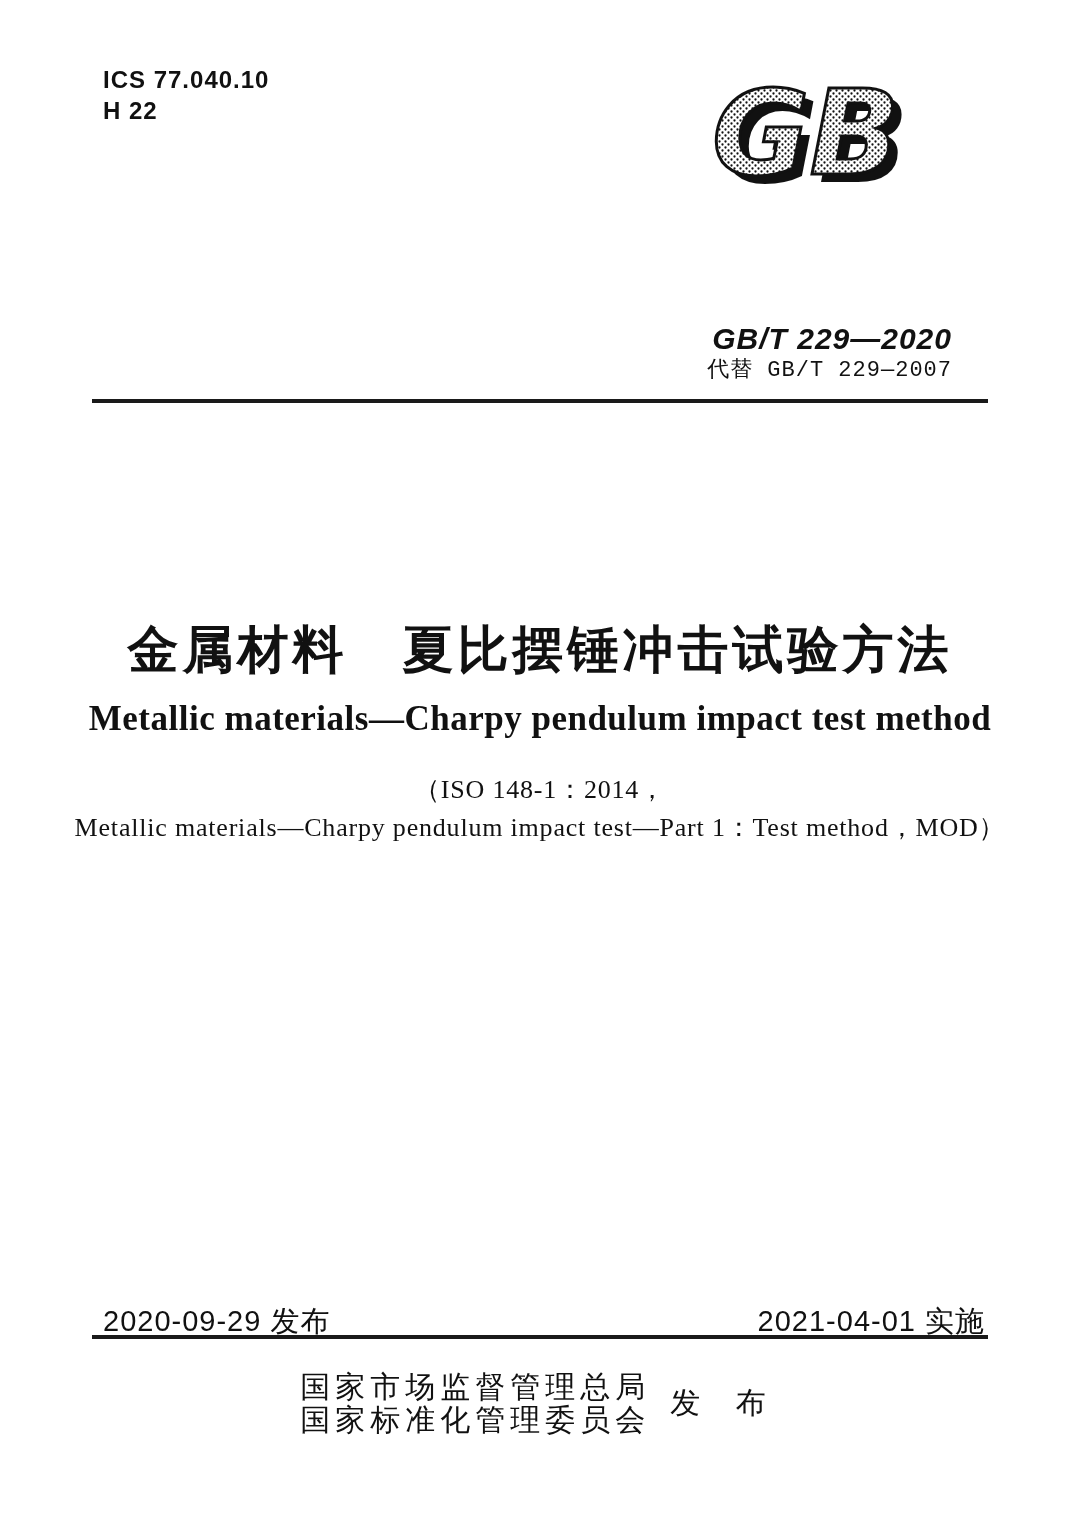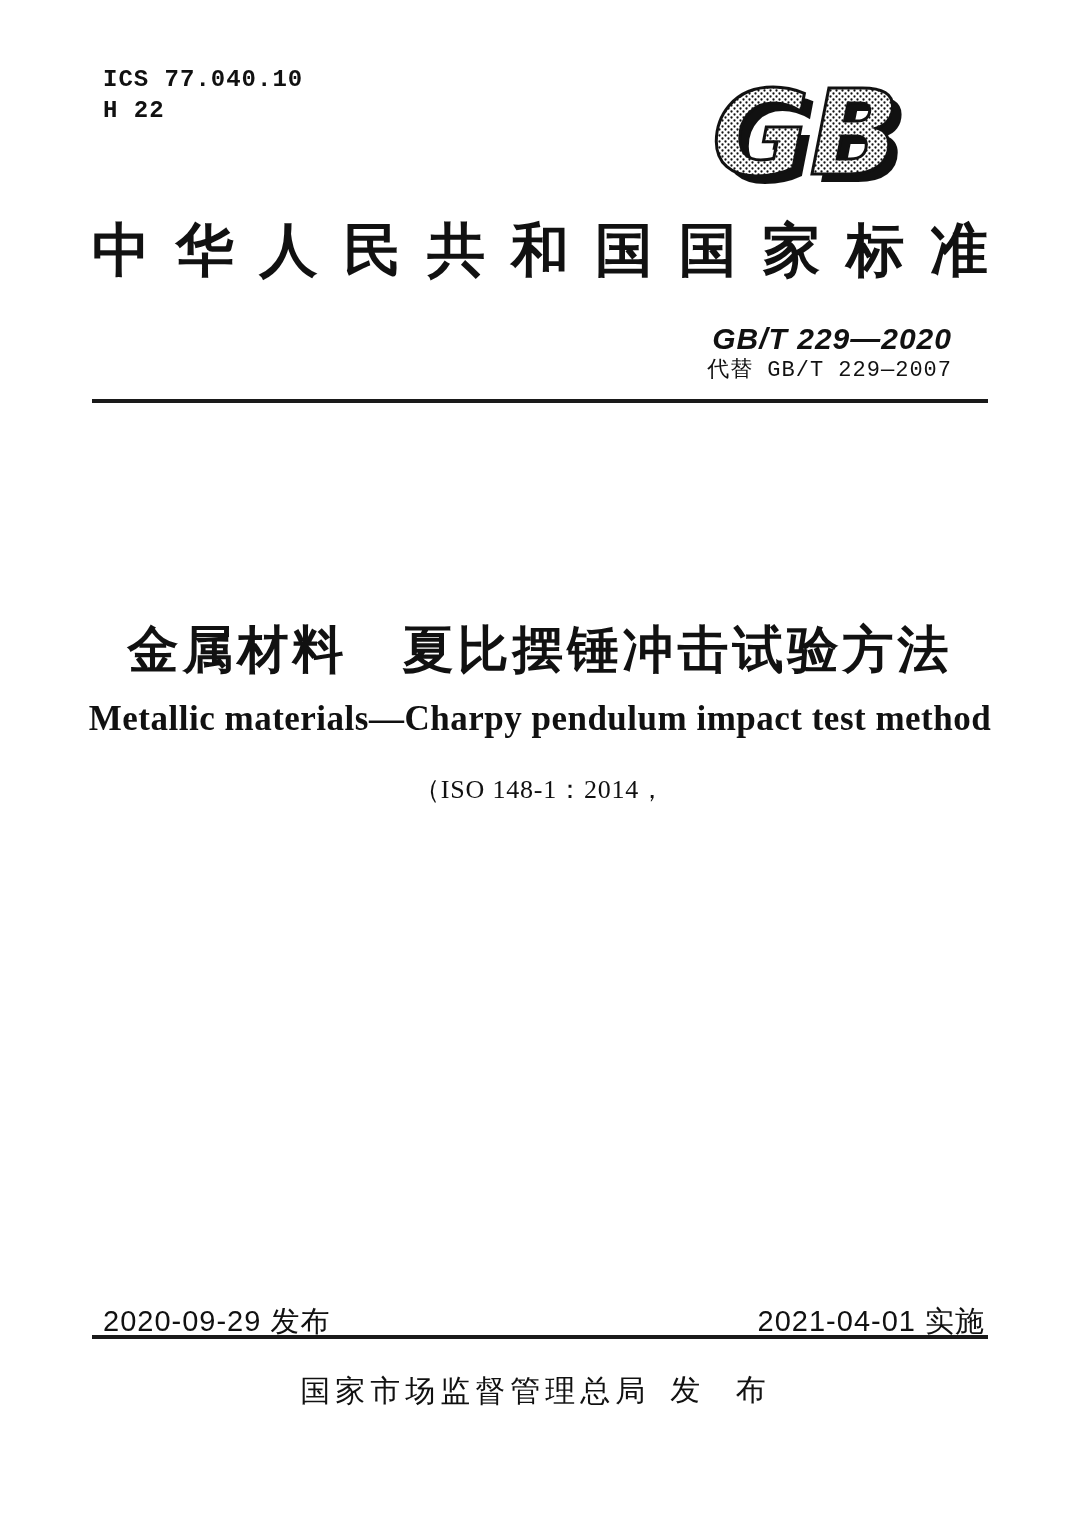--- a/index.html
+++ b/index.html
@@ -15,21 +15,21 @@
     height: 1527px;
     margin: 0 auto;
     background: #ffffff;
     overflow: hidden;
   }
   
   .ics-block {
     position: absolute;
     left: 103px;
     top: 64px;
-    font-family: Liberation Mono, monospace;
+    font-family: Liberation Sans, sans-serif;
     font-weight: bold;
     font-size: 24px;
     line-height: 31px;
     letter-spacing: 1px;
   }
   
   .gb-logo {
     position: absolute;
     left: 706px;
     top: 74px;
@@ -176,41 +176,42 @@
           <rect width="6" height="6" fill="#ffffff"></rect>
           <circle cx="1.5" cy="1.5" r="1.15" fill="#111111"></circle>
           <circle cx="4.5" cy="4.5" r="1.15" fill="#111111"></circle>
         </pattern>
       </defs>
       <text x="104" y="104" text-anchor="middle" font-family="'DejaVu Sans', sans-serif" font-size="118" font-weight="bold" font-style="italic" fill="#111111" textLength="188" lengthAdjust="spacingAndGlyphs" transform="translate(5,4)">GB</text>
       <text x="100" y="100" text-anchor="middle" font-family="'DejaVu Sans', sans-serif" font-size="118" font-weight="bold" font-style="italic" fill="url(#halftone)" stroke="#111111" stroke-width="3" textLength="188" lengthAdjust="spacingAndGlyphs">GB</text>
     </svg>
   </div>
 
-  <h1 class="national-heading">中华人民共和国国家标准</h1>
 
   <div class="std-no-block">
     <div class="std-no">GB/T 229—2020</div>
     <div class="std-replaces">代替 GB/T 229—2007</div>
   </div>
 
   <div class="rule rule-top"></div>
 
   <h2 class="title-cn">金属材料　夏比摆锤冲击试验方法</h2>
   <h3 class="title-en">Metallic materials—Charpy pendulum impact test method</h3>
 
   <div class="iso-line1">（ISO 148-1：2014，</div>
+  <div class="iso-line2">Metallic materials—Charpy pendulum impact test—Part 1：Test method，MOD）</div>
 
   <div class="dates-row">
     <span>2020-09-29 发布</span>
     <span>2021-04-01 实施</span>
   </div>
 
   <div class="rule rule-bottom"></div>
 
   <div class="publisher">
     <div class="issuer-names">
       <div>国家市场监督管理总局</div>
+      <div>国家标准化管理委员会</div>
     </div>
     <div class="publish-label">发 布</div>
   </div>
 
 </div>
 
 </body></html>

